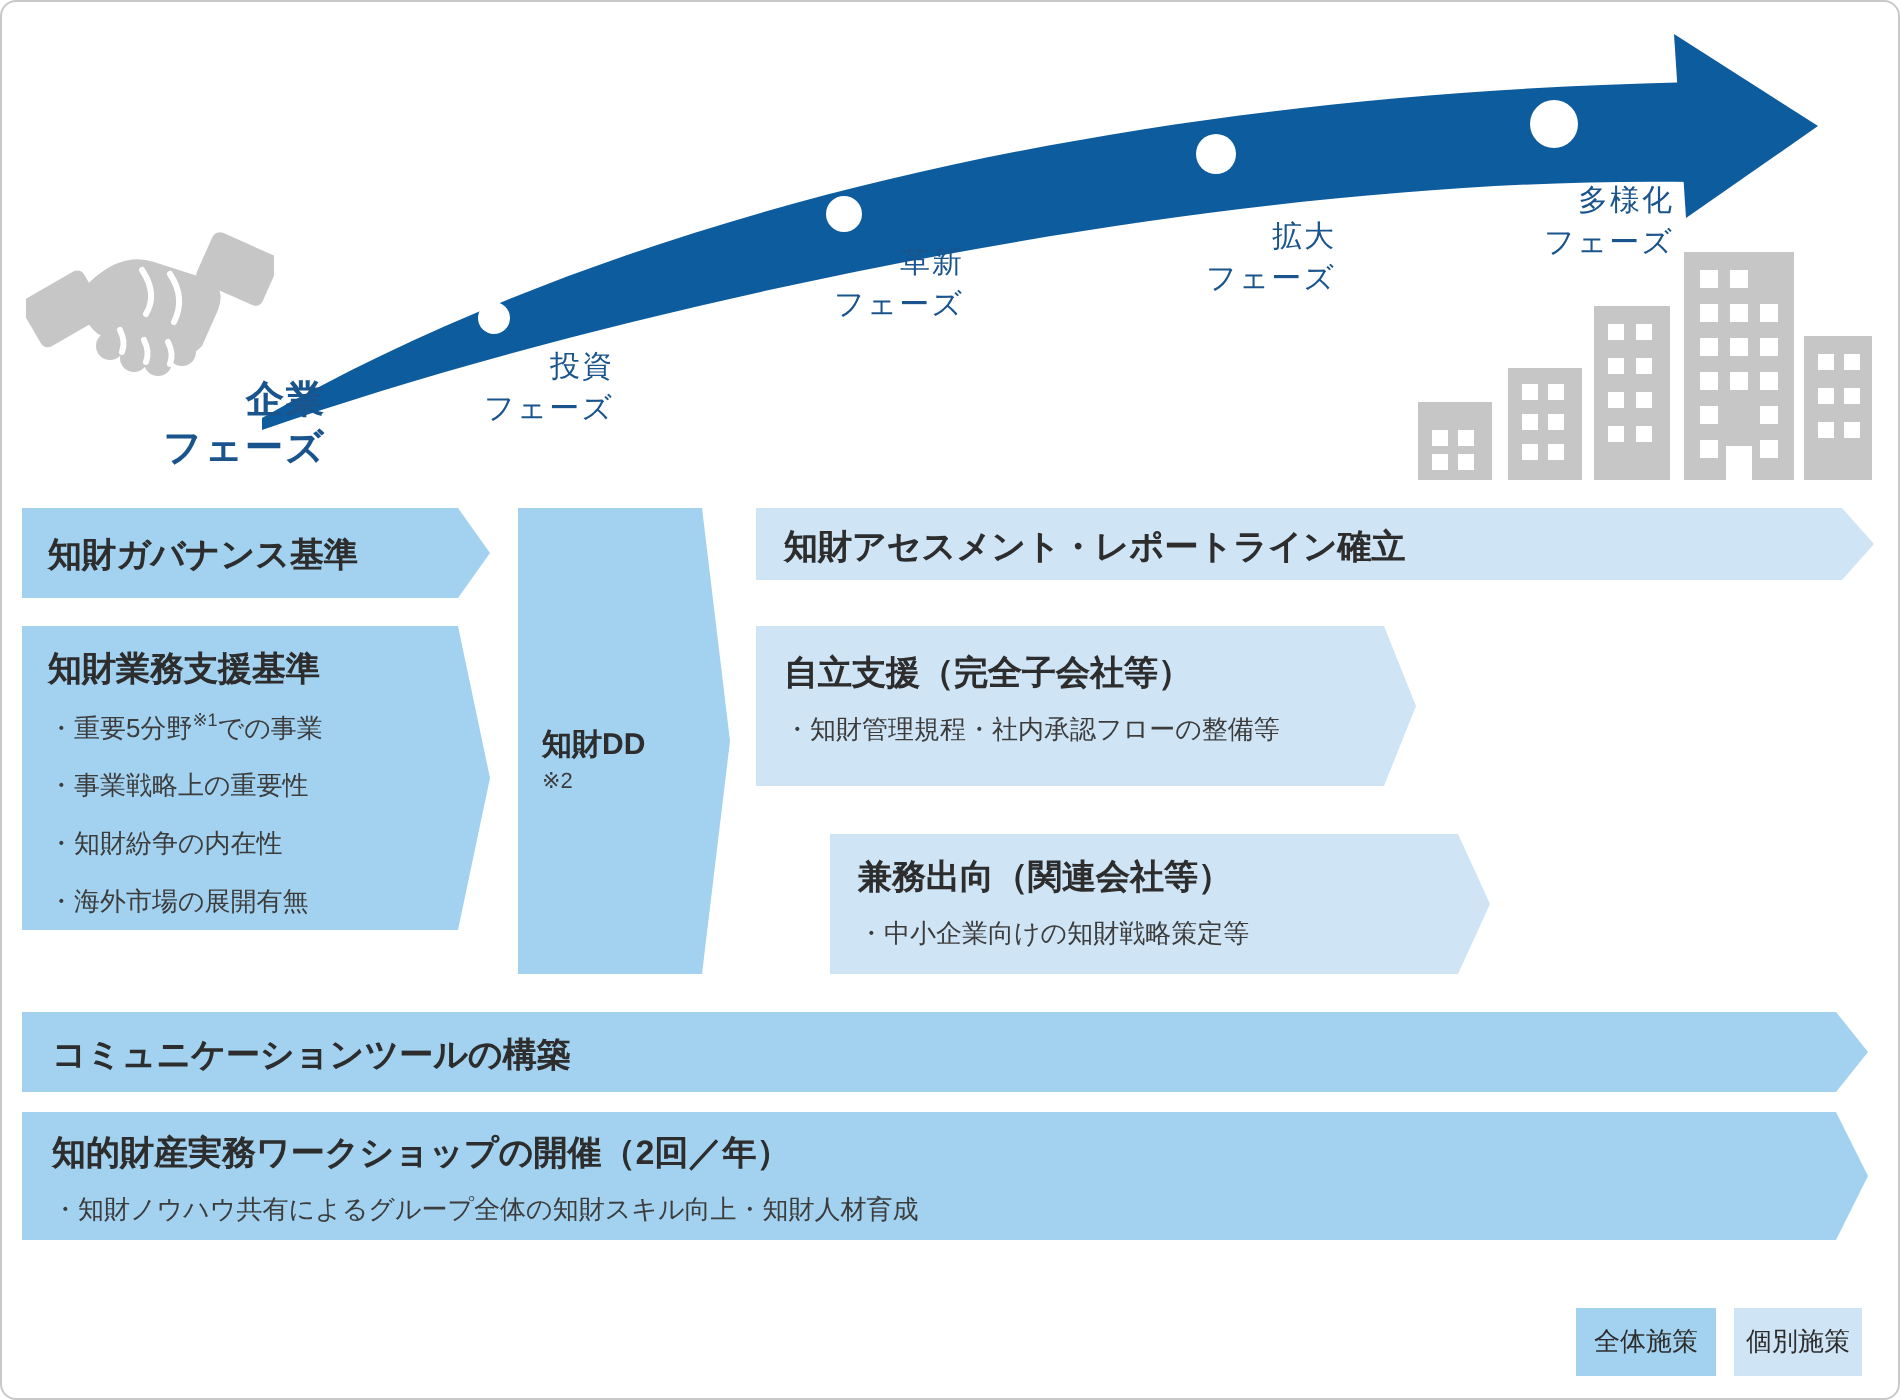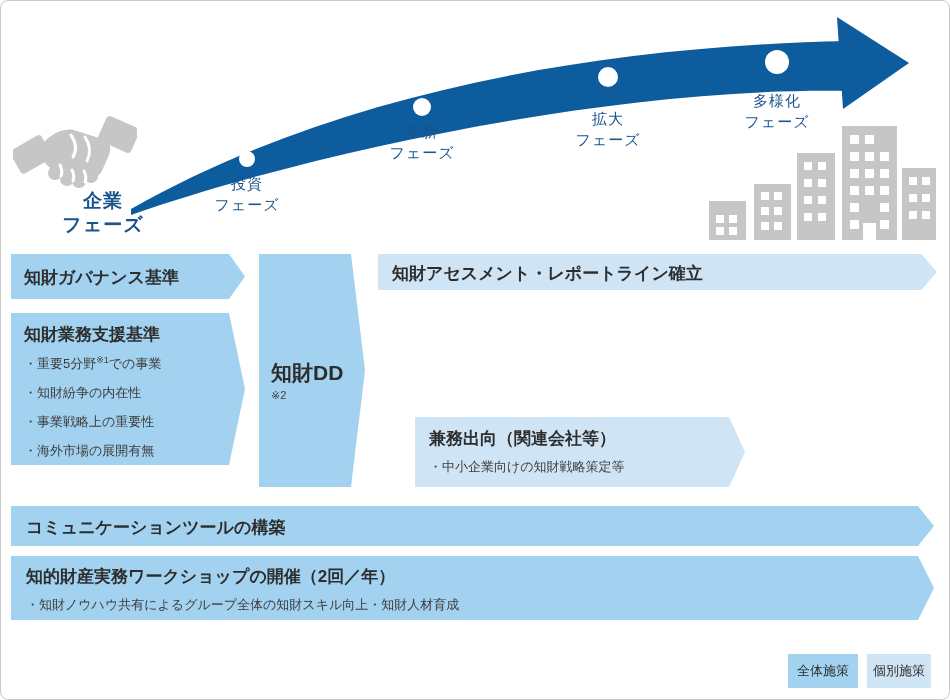--- a/index.html
+++ b/index.html
@@ -8,38 +8,38 @@
   }
   *{margin:0;padding:0;box-sizing:border-box;}
   body{background:#fff;font-family:"Liberation Sans","DejaVu Sans",sans-serif;}
   .canvas{
     position:relative;width:950px;height:700px;background:#fff;
     border:1px solid #c9c9c9;border-radius:8px;overflow:hidden;
   }
   .abs{position:absolute;}
   svg{display:block;}
   
-  .phase-label{position:absolute;width:120px;text-align:center;color:var(--phase);
+  .phase-label{position:absolute;width:120px;text-align:right;color:var(--phase);
     font-size:15px;line-height:21px;letter-spacing:1px;}
   .phase-label.origin{font-size:19px;line-height:24px;font-weight:bold;}
   
   .bx{position:absolute;color:var(--ink);}
   .solid{background:var(--solid);}
   .light{background:var(--light);}
   .tip16{clip-path:polygon(0 0,calc(100% - 16px) 0,100% 50%,calc(100% - 16px) 100%,0 100%);}
   .tip14{clip-path:polygon(0 0,calc(100% - 14px) 0,100% 50%,calc(100% - 14px) 100%,0 100%);}
   .bx h3{font-size:17px;font-weight:bold;color:var(--ink);}
   .bullet{font-size:13px;color:var(--ink2);}
   .sup{font-size:9px;vertical-align:super;}
   .governance{left:10px;top:253px;width:234px;height:45px;padding:12px 0 0 13px;}
   .support{left:10px;top:312px;width:234px;height:152px;padding:10px 0 0 13px;}
   .support .bullet{line-height:29px;}
   .ipdd{left:258px;top:253px;width:106px;height:233px;display:flex;flex-direction:column;
         justify-content:center;padding-left:12px;}
-  .ipdd h3{font-size:21px;margin-top:19px;}
+  .ipdd h3{font-size:15px;margin-top:19px;}
   .ipdd .note{font-size:11px;color:var(--ink2);margin-top:2px;}
   .assessment{left:377px;top:253px;width:559px;height:36px;padding:8px 0 0 14px;}
   .selfsup{left:377px;top:312px;width:330px;height:80px;padding:12px 0 0 14px;}
   .selfsup .bullet,.secondment .bullet{margin-top:8px;}
   .secondment{left:377px;top:416px;width:330px;height:70px;padding:10px 0 0 14px;margin-left:37px;}
   .portfolio{left:727px;top:289px;width:191px;height:197px;display:flex;flex-direction:column;
         justify-content:center;padding-left:18px;}
   .portfolio h3{font-size:18px;line-height:25px;}
   .portfolio .note{font-size:13px;color:var(--ink2);margin-top:10px;}
   .commbar{left:10px;top:505px;width:923px;height:40px;padding:10px 0 0 15px;}
@@ -166,26 +166,30 @@
     <div class="note">※2</div>
   </div>
 
   <div class="bx light tip16 assessment">
     <h3>知財アセスメント・レポートライン確立</h3>
   </div>
 
   <div class="bx solid tip16 support">
     <h3>知財業務支援基準</h3>
     <div class="bullet"><span>・重要5分野</span><span class="sup">※1</span><span>での事業</span></div>
+    <div class="bullet">・事業戦略上の重要性</div>
     <div class="bullet">・知財紛争の内在性</div>
-    <div class="bullet">・事業戦略上の重要性</div>
     <div class="bullet">・海外市場の展開有無</div>
     <div class="bullet">・独立性の担保</div>
   </div>
 
+  <div class="bx light tip16 selfsup">
+    <h3>自立支援（完全子会社等）</h3>
+    <div class="bullet">・知財管理規程・社内承認フローの整備等</div>
+  </div>
 
   <div class="bx light tip16 secondment">
     <h3>兼務出向（関連会社等）</h3>
     <div class="bullet">・中小企業向けの知財戦略策定等</div>
   </div>
 
 
   <div class="bx solid tip16 commbar">
     <h3>コミュニケーションツールの構築</h3>
   </div>

